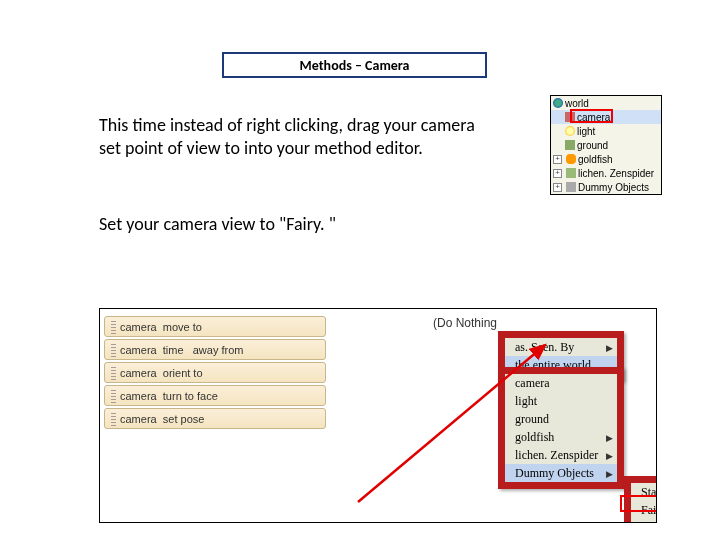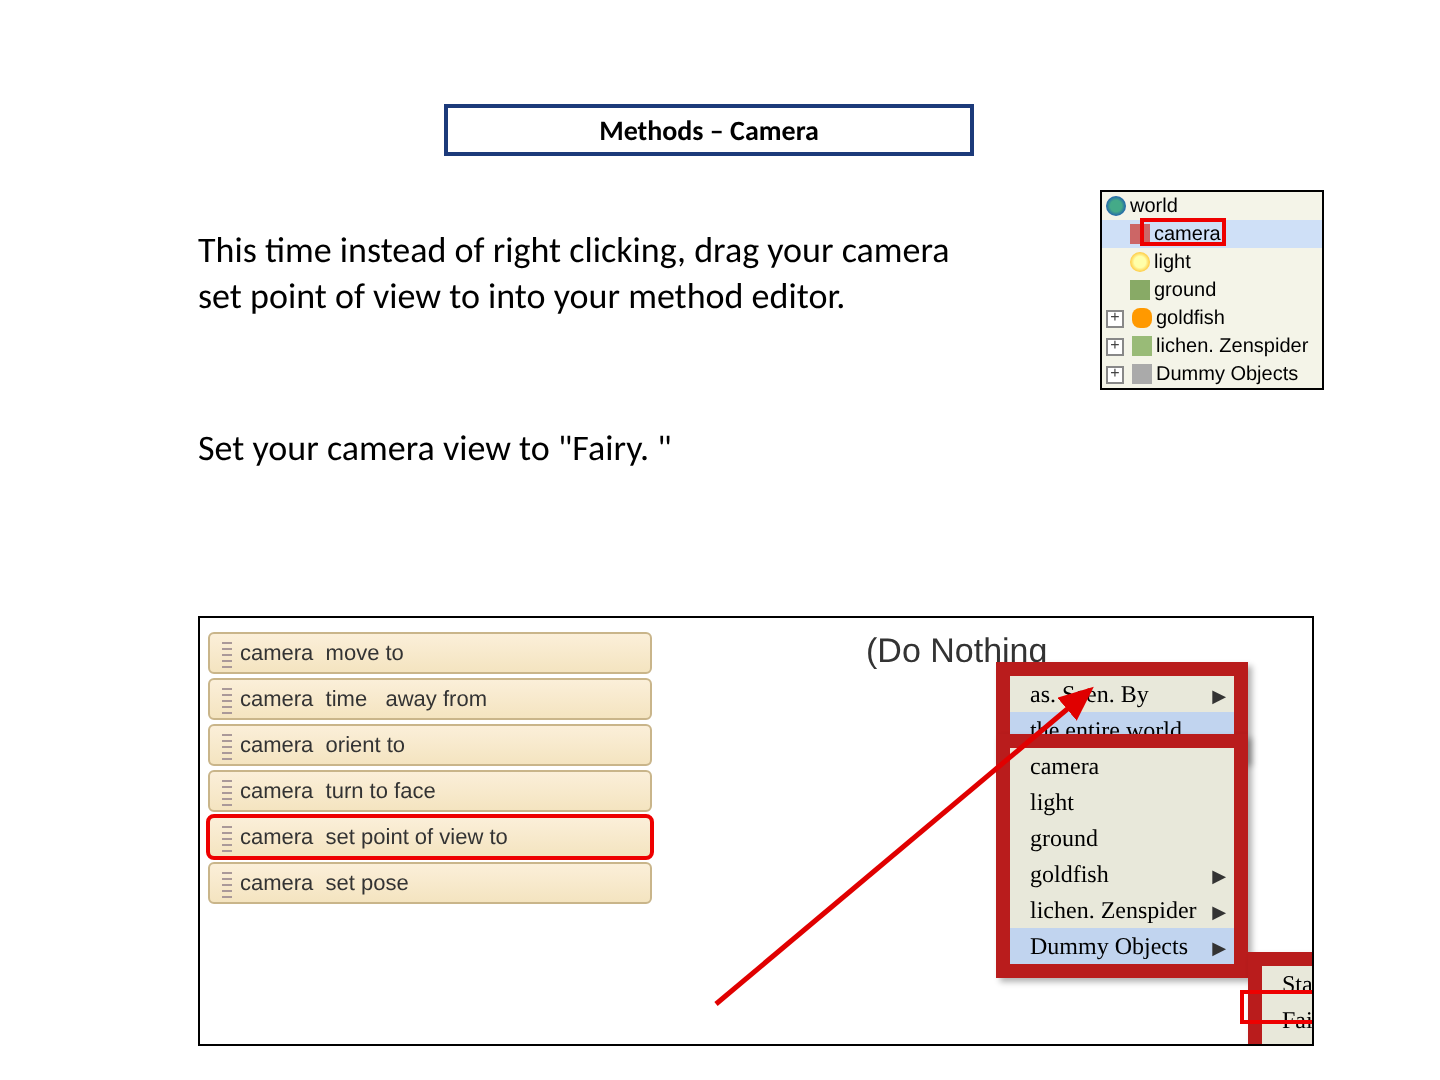--- a/index.html
+++ b/index.html
@@ -139,21 +139,21 @@
     width: 5px;
     height: 14px;
     margin-right: 4px;
     background: repeating-linear-gradient(0deg, #a99 0 1px, transparent 1px 3px);
   }
   .do-nothing {
     position: absolute;
     left: 333px;
     top: 7px;
     font-family: Tahoma, Arial, sans-serif;
-    font-size: 17px;
+    font-size: 12px;
     color: #333;
   }
   
   .menu {
     position: absolute;
     background: #e8e8da;
     border: 7px solid #b91c1c;
     font-family: Liberation Serif, serif;
     font-size: 12px;
     box-shadow: 2px 2px 3px rgba(0,0,0,0.3);
@@ -244,21 +244,20 @@
   </div>
   <div class="camera-highlight"></div>
 </div>
 
 <div class="editor-area">
   <div class="methods-col">
       <div class="method-tile"><span class="method-grip"></span><span>camera  move to</span></div>
       <div class="method-tile"><span class="method-grip"></span><span>camera  time   away from</span></div>
       <div class="method-tile"><span class="method-grip"></span><span>camera  orient to</span></div>
       <div class="method-tile"><span class="method-grip"></span><span>camera  turn to face</span></div>
-      <div class="method-tile highlight"><span class="method-grip"></span><span>camera  set point of view to</span></div>
       <div class="method-tile"><span class="method-grip"></span><span>camera  set pose</span></div>
     </div>
 
   <div class="do-nothing">(Do Nothing</div>
 
   <div class="menu menu1">
     <div class="menu-item">
       <span>as. Seen. By</span>
       <span class="arrow">▶</span>
     </div>

